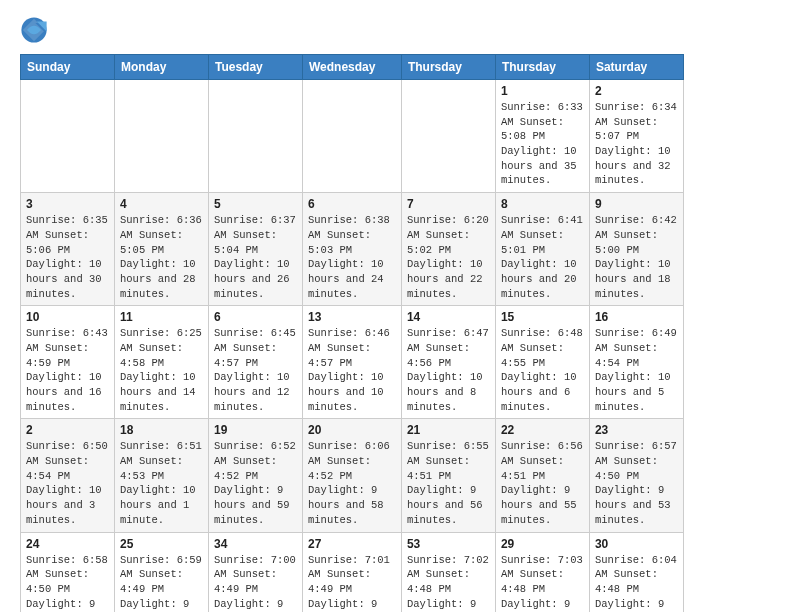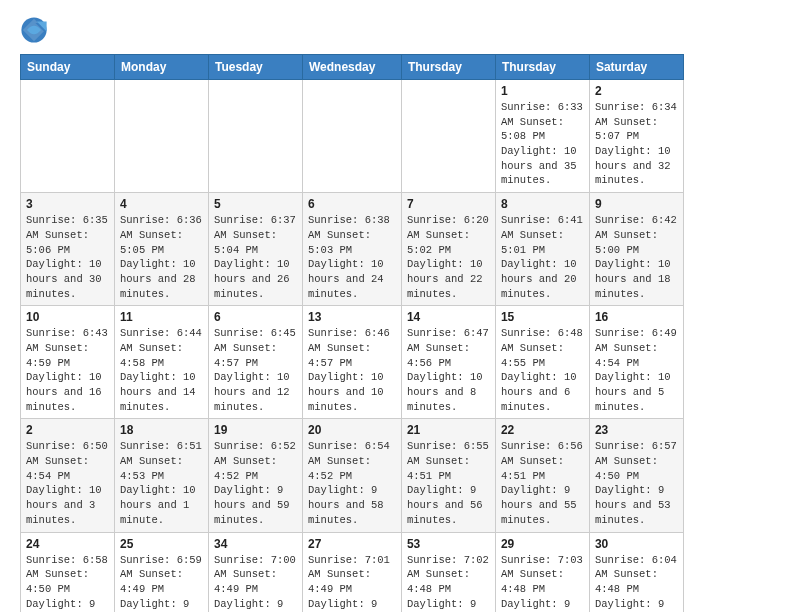--- a/index.html
+++ b/index.html
@@ -197,21 +197,21 @@
         <tr class="row-odd">
           <td>
             <div class="cell-day">10</div>
             <div class="cell-info">Sunrise: 6:43 AM
 Sunset: 4:59 PM
 Daylight: 10 hours
 and 16 minutes.</div>
           </td>
           <td>
             <div class="cell-day">11</div>
-            <div class="cell-info">Sunrise: 6:44 AM
+            <div class="cell-info">Sunrise: 6:25 AM
 Sunset: 4:58 PM
 Daylight: 10 hours
 and 14 minutes.</div>
           </td>
           <td>
             <div class="cell-day">6</div>
             <div class="cell-info">Sunrise: 6:45 AM
 Sunset: 4:57 PM
 Daylight: 10 hours
 and 12 minutes.</div>
@@ -262,21 +262,21 @@
           </td>
           <td>
             <div class="cell-day">19</div>
             <div class="cell-info">Sunrise: 6:52 AM
 Sunset: 4:52 PM
 Daylight: 9 hours
 and 59 minutes.</div>
           </td>
           <td>
             <div class="cell-day">20</div>
-            <div class="cell-info">Sunrise: 6:54 AM
+            <div class="cell-info">Sunrise: 6:06 AM
 Sunset: 4:52 PM
 Daylight: 9 hours
 and 58 minutes.</div>
           </td>
           <td>
             <div class="cell-day">21</div>
             <div class="cell-info">Sunrise: 6:55 AM
 Sunset: 4:51 PM
 Daylight: 9 hours
 and 56 minutes.</div>

